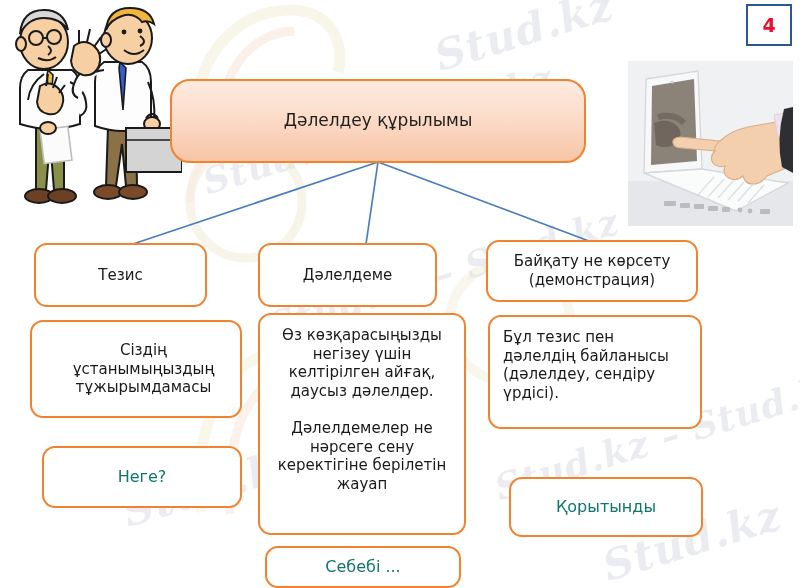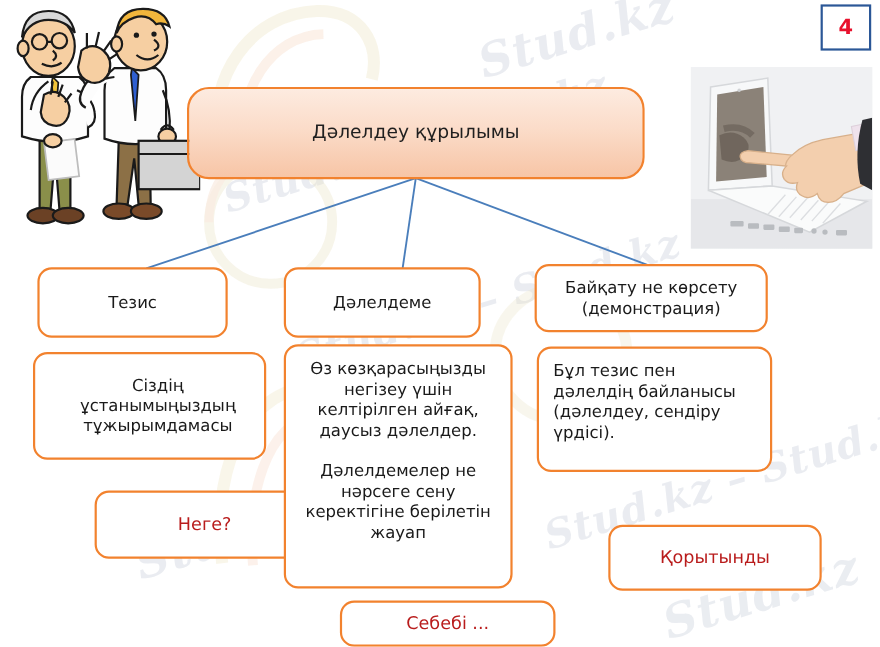--- a/index.html
+++ b/index.html
@@ -34,21 +34,21 @@
     display:flex;align-items:center;justify-content:center;
     text-align:center;color:#1a1a1a;
     line-height:1.24;
     white-space:pre-line;
   }
   .box.title{
     border-radius:18px;
     background:linear-gradient(180deg,#fdebe0 0%,#fbdcc9 45%,#f7c5a6 100%);
     font-size:17px;color:#1f1f1f;
   }
-  .box.red{color:#b91c1c;margin-left:44px;}
+  .box.red{color:#0f766e;}
   .box.leftal{justify-content:flex-start;text-align:left;padding-left:13px;padding-right:8px;}
   .box.topal{align-items:flex-start;padding-top:11px;}
 
   
   #slide-number{
     position:absolute;right:8px;top:4px;width:46px;height:42px;
     box-sizing:border-box;border:2px solid #2b5797;background:#fff;
     display:flex;align-items:center;justify-content:center;
     color:#e8112d;font-weight:bold;font-size:19px;
   }

